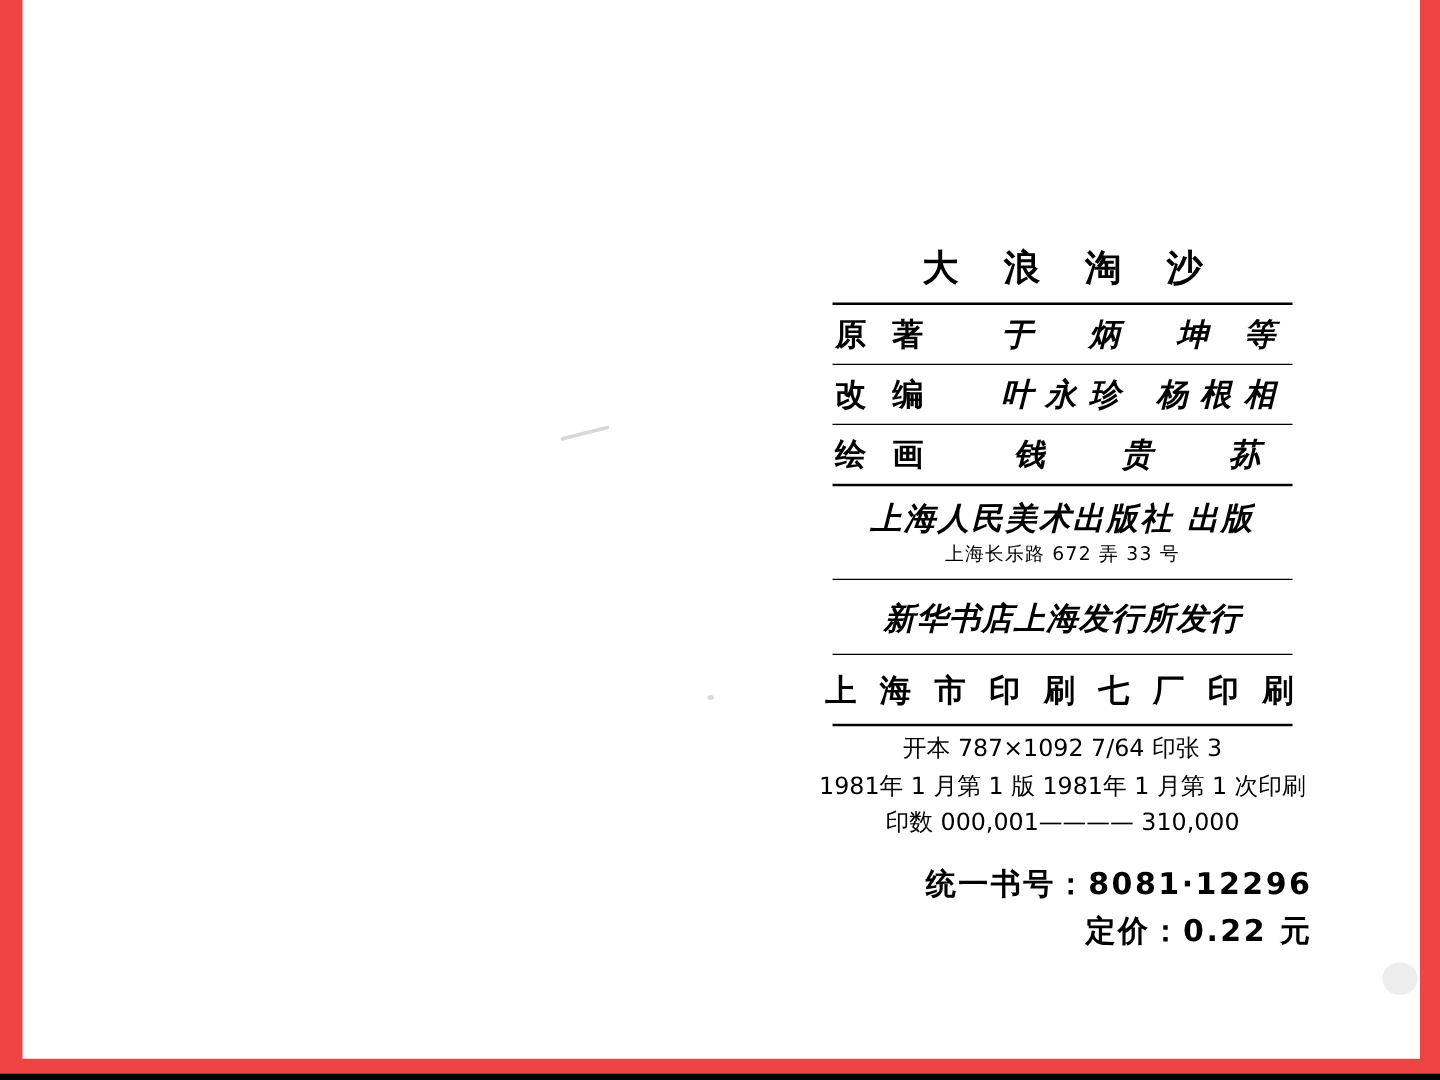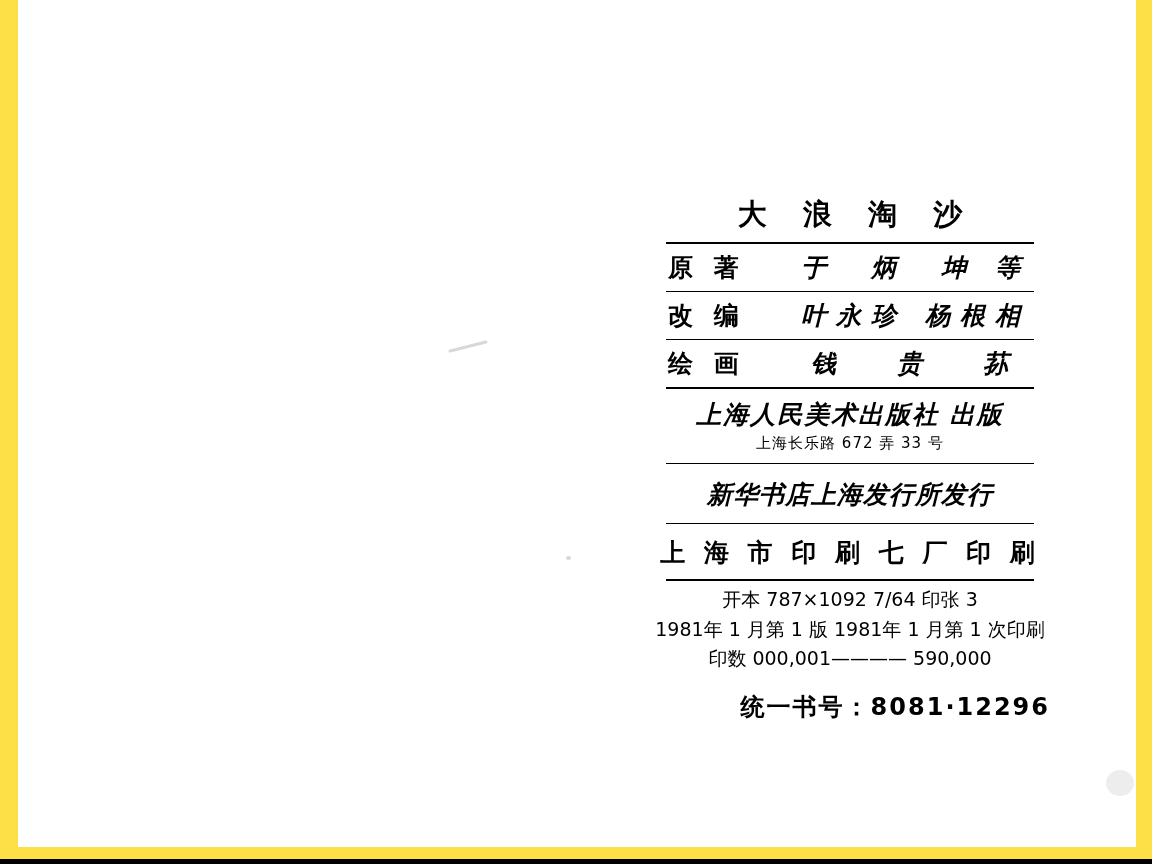--- a/index.html
+++ b/index.html
@@ -10,21 +10,21 @@
   body {
     width: 1152px;
     height: 864px;
     overflow: hidden;
     font-family: "Liberation Serif", serif;
   }
   #page {
     position: relative;
     width: 1152px;
     height: 859px;
-    background: #fde047;
+    background: #ef4444;
   }
   
   .scan-page {
     position: absolute;
     left: 18px;
     top: 0px;
     width: 1118px;
     height: 847px;
     background: #ffffff;
   }
@@ -198,21 +198,22 @@
 
     <div class="rule thin"></div>
 
     <div class="print-line">上 海 市 印 刷 七 厂 印 刷</div>
 
     <div class="rule"></div>
 
     <div class="spec-block clip-right">
       <div class="spec-line">开本 787×1092  7/64  印张      3</div>
       <div class="spec-line">1981年 1 月第 1 版   1981年 1 月第 1 次印刷</div>
-      <div class="spec-line">印数   000,001———— 590,000</div>
+      <div class="spec-line">印数   000,001———— 310,000</div>
     </div>
 
     <div class="id-block">
       <div class="id-line">统一书号：8081·12296</div>
+      <div class="id-line">定价：0.22 元</div>
     </div>
 
   </div>
 </div>
 
 </body></html>

